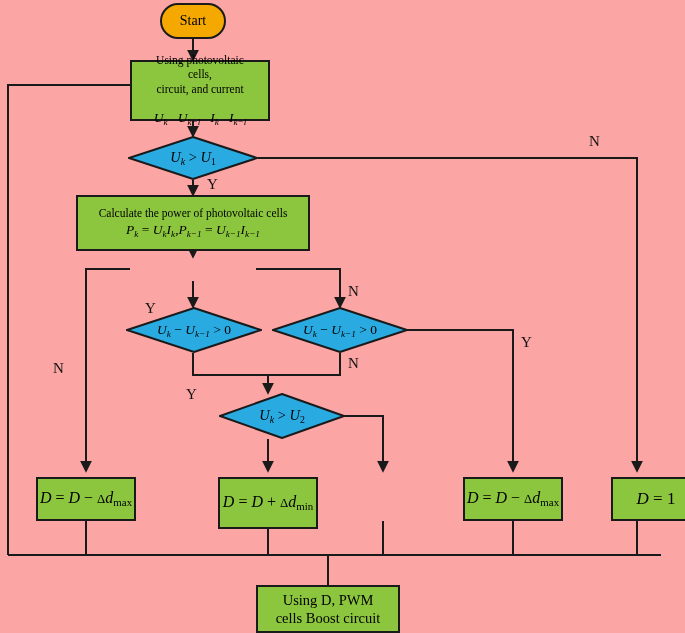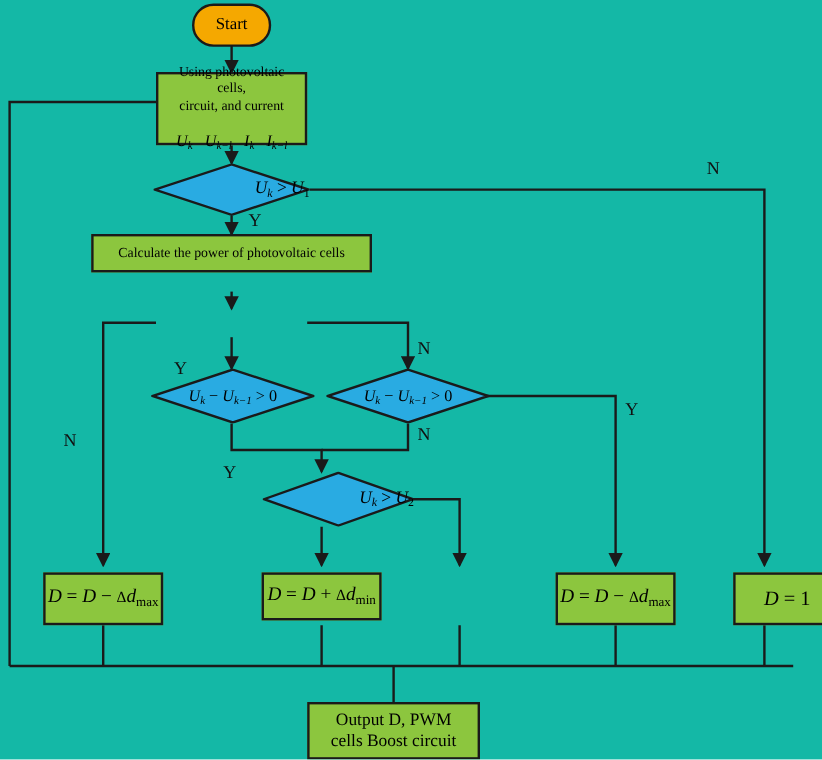--- a/index.html
+++ b/index.html
@@ -4,21 +4,21 @@
 <style>
   html, body {
     margin: 0;
     padding: 0;
     background: #ffffff;
   }
   #canvas {
     position: relative;
     width: 685px;
     height: 633px;
-    background: #14b8a6;
+    background: #fca5a5;
     font-family: "Liberation Serif", "DejaVu Serif", serif;
     overflow: hidden;
   }
   svg#wires {
     position: absolute;
     left: 0; top: 0;
     width: 685px; height: 633px;
   }
   .node {
     position: absolute;
@@ -66,21 +66,21 @@
     font-style: italic;
   }
   .subr {
     font-size: 0.68em;
     vertical-align: -0.28em;
     font-style: normal;
   }
   .delta { font-size: 0.80em; font-style: normal; }
   .t14 { font-size: 13.5px; }
   .t12 { font-size: 11.5px; }
-  .t15 { font-size: 14.5px; justify-content: flex-end; }
+  .t15 { font-size: 14.5px; }
   .t16 { font-size: 16px; }
   .t17 { font-size: 17px; }
   .nowrap { white-space: nowrap; }
 </style>
 </head>
 <body>
 
 <div id="canvas">
 
   <svg id="wires" viewBox="0 0 685 633" xmlns="http://www.w3.org/2000/svg">
@@ -128,39 +128,42 @@
 
       <path d="M 8 555 L 8 85 L 130 85"></path>
 
     </g>
   </svg>
 
   <div class="node term" style="left:160px; top:3px; width:66px; height:36px; font-size:14px;">
     <span>Start</span>
   </div>
 
-  <div class="node proc" style="left:130px; top:60px; width:126px; height:61px; flex-direction:column; padding:3px 14px;">
+  <div class="node proc" style="left:130px; top:60px; width:140px; height:61px; flex-direction:column; padding:3px 14px;">
     <span class="t12">Using photovoltaic cells,</span>
     <span class="t12">circuit, and current</span>
     <span class="t14 nowrap" style="margin-top:14px;">
       <span class="mathi">U</span><span class="sub">k</span>&nbsp;&nbsp;&nbsp;<span class="mathi">U</span><span class="sub">k−l</span>&nbsp;&nbsp;&nbsp;<span class="mathi">I</span><span class="sub">k</span>&nbsp;&nbsp;&nbsp;<span class="mathi">I</span><span class="sub">k−l</span>
     </span>
   </div>
 
   <div class="diamond-wrap" style="left:128px; top:136px; width:130px; height:44px;">
     <svg width="130" height="44" viewBox="0 0 130 44" xmlns="http://www.w3.org/2000/svg">
       <polygon points="65,1 129,22 65,43 1,22" fill="#29ABE2" stroke="#1a1a1a" stroke-width="2"></polygon>
     </svg>
     <div class="diamond-label t15">
       <span class="nowrap"><span class="mathi">U</span><span class="sub">k</span> &gt; <span class="mathi">U</span><span class="subr">1</span></span>
     </div>
   </div>
 
-  <div class="node proc" style="left:76px; top:195px; width:234px; height:32px; flex-direction:column; padding:2px;">
+  <div class="node proc" style="left:76px; top:195px; width:234px; height:56px; flex-direction:column; padding:2px;">
     <span class="t12">Calculate the power of photovoltaic cells</span>
+    <span class="t14 nowrap" style="margin-top:2px;">
+      <span class="mathi">P</span><span class="sub">k</span> = <span class="mathi">U</span><span class="sub">k</span><span class="mathi">I</span><span class="sub">k</span>,<span class="mathi">P</span><span class="sub">k−1</span> = <span class="mathi">U</span><span class="sub">k−1</span><span class="mathi">I</span><span class="sub">k−1</span>
+    </span>
   </div>
 
 
   <div class="diamond-wrap" style="left:126px; top:307px; width:136px; height:46px;">
     <svg width="136" height="46" viewBox="0 0 136 46" xmlns="http://www.w3.org/2000/svg">
       <polygon points="68,1 135,23 68,45 1,23" fill="#29ABE2" stroke="#1a1a1a" stroke-width="2"></polygon>
     </svg>
     <div class="diamond-label t14">
       <span class="nowrap"><span class="mathi">U</span><span class="sub">k</span> − <span class="mathi">U</span><span class="sub">k−1</span> &gt; 0</span>
     </div>
@@ -183,41 +186,41 @@
       <span class="nowrap"><span class="mathi">U</span><span class="sub">k</span> &gt; <span class="mathi">U</span><span class="subr">2</span></span>
     </div>
   </div>
 
   <div class="node proc" style="left:36px; top:477px; width:100px; height:44px;">
     <span class="t16 nowrap">
       <span class="mathi">D</span> = <span class="mathi">D</span> − <span class="delta">Δ</span><span class="mathi">d</span><span class="subr">max</span>
     </span>
   </div>
 
-  <div class="node proc" style="left:218px; top:477px; width:100px; height:40px;">
+  <div class="node proc" style="left:218px; top:477px; width:100px; height:52px;">
     <span class="t16 nowrap">
       <span class="mathi">D</span> = <span class="mathi">D</span> + <span class="delta">Δ</span><span class="mathi">d</span><span class="subr">min</span>
     </span>
   </div>
 
 
   <div class="node proc" style="left:463px; top:477px; width:100px; height:44px;">
     <span class="t16 nowrap">
       <span class="mathi">D</span> = <span class="mathi">D</span> − <span class="delta">Δ</span><span class="mathi">d</span><span class="subr">max</span>
     </span>
   </div>
 
   <div class="node proc" style="left:592px; top:477px; width:90px; height:44px;margin-left:19px;">
     <span class="t17 nowrap">
       <span class="mathi">D</span> = 1
     </span>
   </div>
 
   <div class="node proc" style="left:256px; top:585px; width:144px; height:48px; flex-direction:column;">
-    <span class="t15">Output D, PWM</span>
+    <span class="t15">Using D, PWM</span>
     <span class="t15">cells Boost circuit</span>
   </div>
 
   <span class="edge-label" style="left:589px; top:133px;">N</span>
   <span class="edge-label" style="left:207px; top:176px;">Y</span>
   <span class="edge-label" style="left:348px; top:283px;">N</span>
   <span class="edge-label" style="left:53px; top:360px;">N</span>
   <span class="edge-label" style="left:145px; top:300px;">Y</span>
   <span class="edge-label" style="left:186px; top:386px;">Y</span>
   <span class="edge-label" style="left:348px; top:355px;">N</span>

